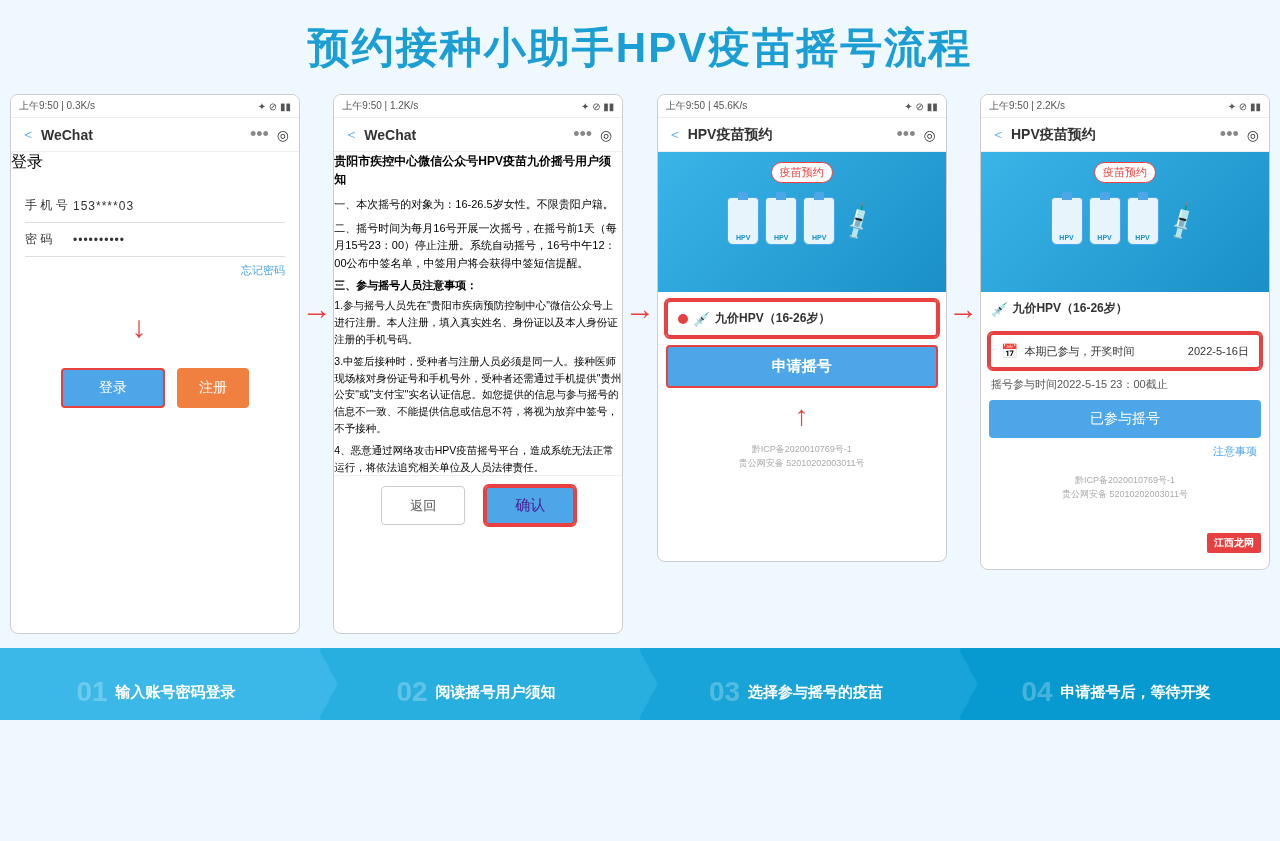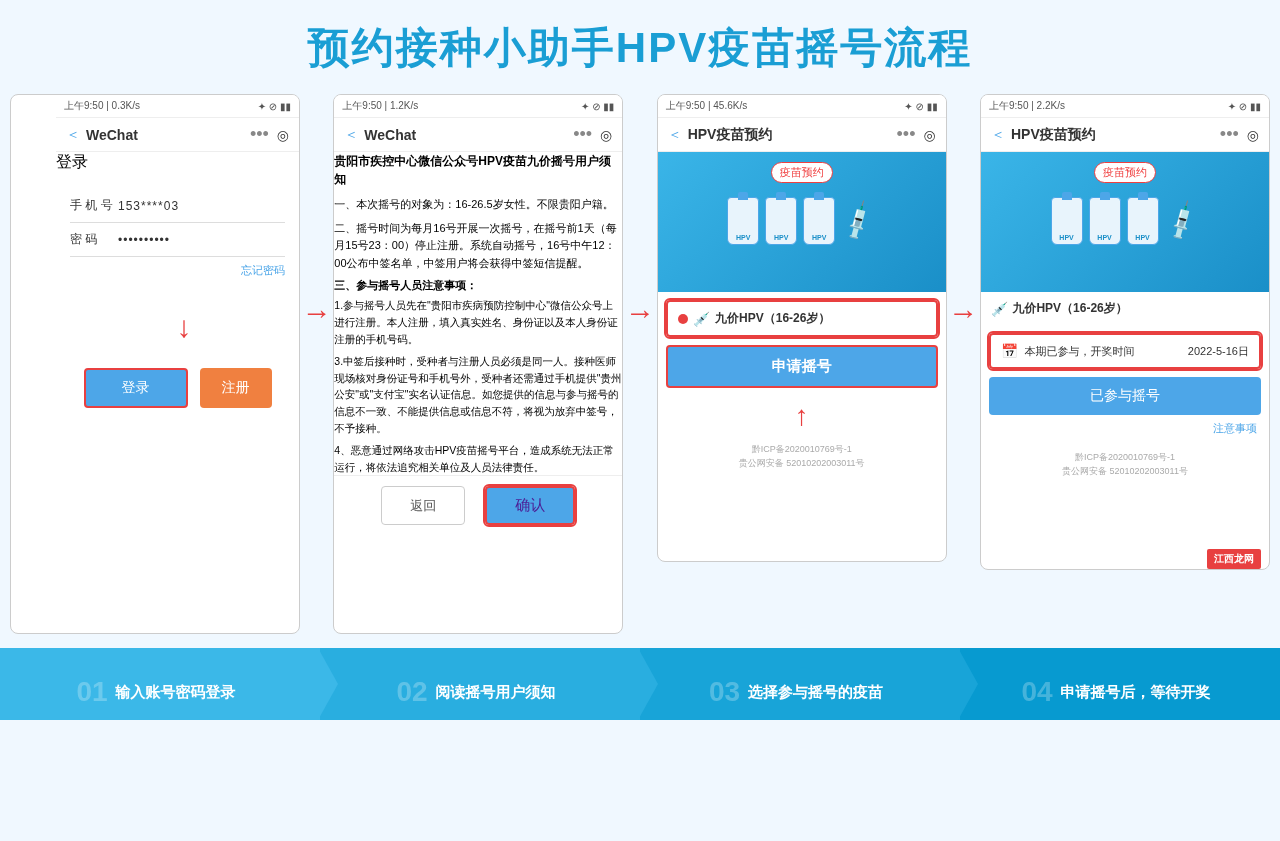--- a/index.html
+++ b/index.html
@@ -363,21 +363,21 @@
     .step-num {
       font-size: 28px;
       font-weight: 900;
       opacity: 0.25;
       margin-right: 8px;
     }
 
     
     .watermark {
       position: absolute;
-      bottom: 0;
+      bottom: 16px;
       right: 8px;
       background: #e84040;
       color: #fff;
       font-size: 10px;
       padding: 3px 7px;
       border-radius: 2px;
       font-weight: bold;
     }
 
     
@@ -409,21 +409,21 @@
       line-height: 1;
     }
   </style>
 </head>
 <body>
 
 <h1 class="page-title">预约接种小助手HPV疫苗摇号流程</h1>
 
 <div class="frames-row">
 
-  <div class="phone-frame" style="height:540px;padding-left:45px;">
+  <div class="phone-frame" style="height:540px;">
     <div class="phone-status-bar">
       <span>上午9:50 | 0.3K/s</span>
       <span>✦ ⊘ ▮▮</span>
     </div>
     <div class="phone-nav-bar">
       <span style="font-size:14px; color:#4da6e8;">＜</span>
       <span class="nav-title">WeChat</span>
       <span class="nav-more">•••</span>
       <span style="margin-left:8px; font-size:14px;">◎</span>
     </div>
@@ -578,20 +578,21 @@
       <span style="font-size:14px; margin-right:4px;">💉</span>
       <span style="font-size:12px; font-weight:bold; color:#333;">九价HPV（16-26岁）</span>
     </div>
 
     <div class="event-row red-box">
       <span class="calendar-icon">📅</span>
       <span>本期已参与，开奖时间</span>
       <span class="event-date">2022-5-16日</span>
     </div>
 
+    <div class="time-notice">摇号参与时间2022-5-15 23：00截止</div>
 
     <button class="applied-btn">已参与摇号</button>
 
     <div class="notice-link">
       <span>注意事项</span>
     </div>
 
     <div class="footer-text">
       <div>黔ICP备2020010769号-1</div>
       <div>贵公网安备 52010202003011号</div>

